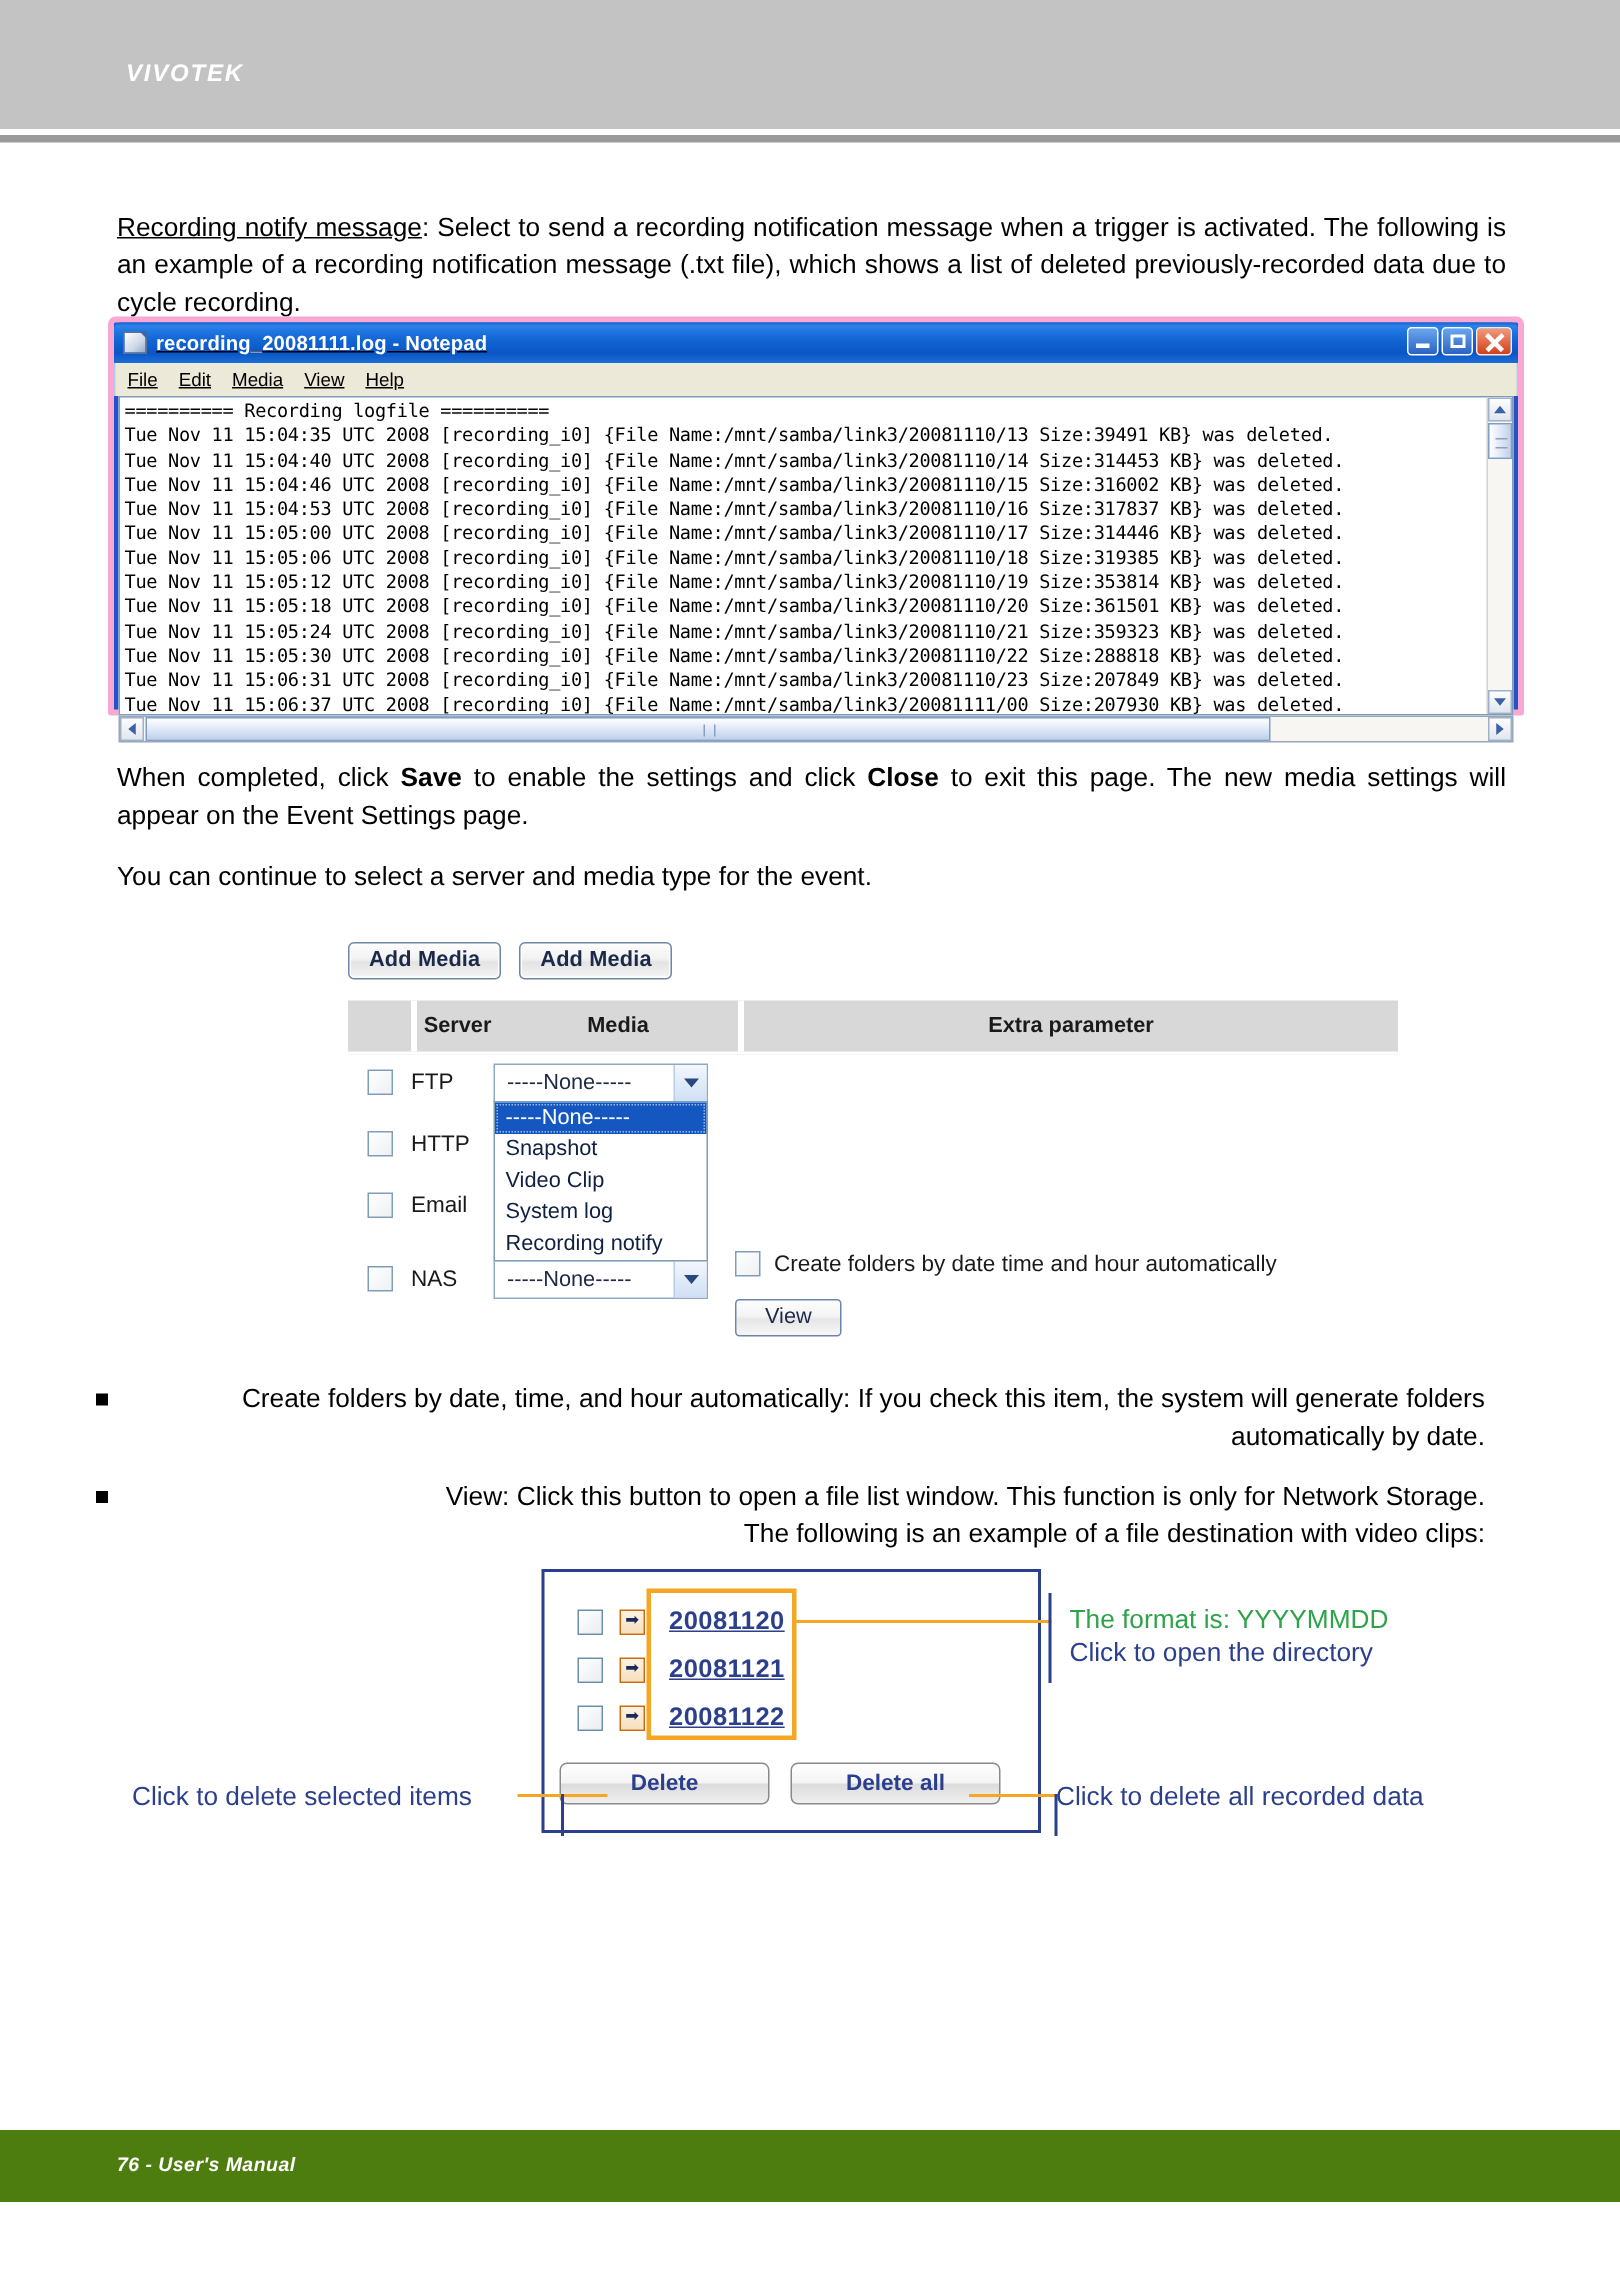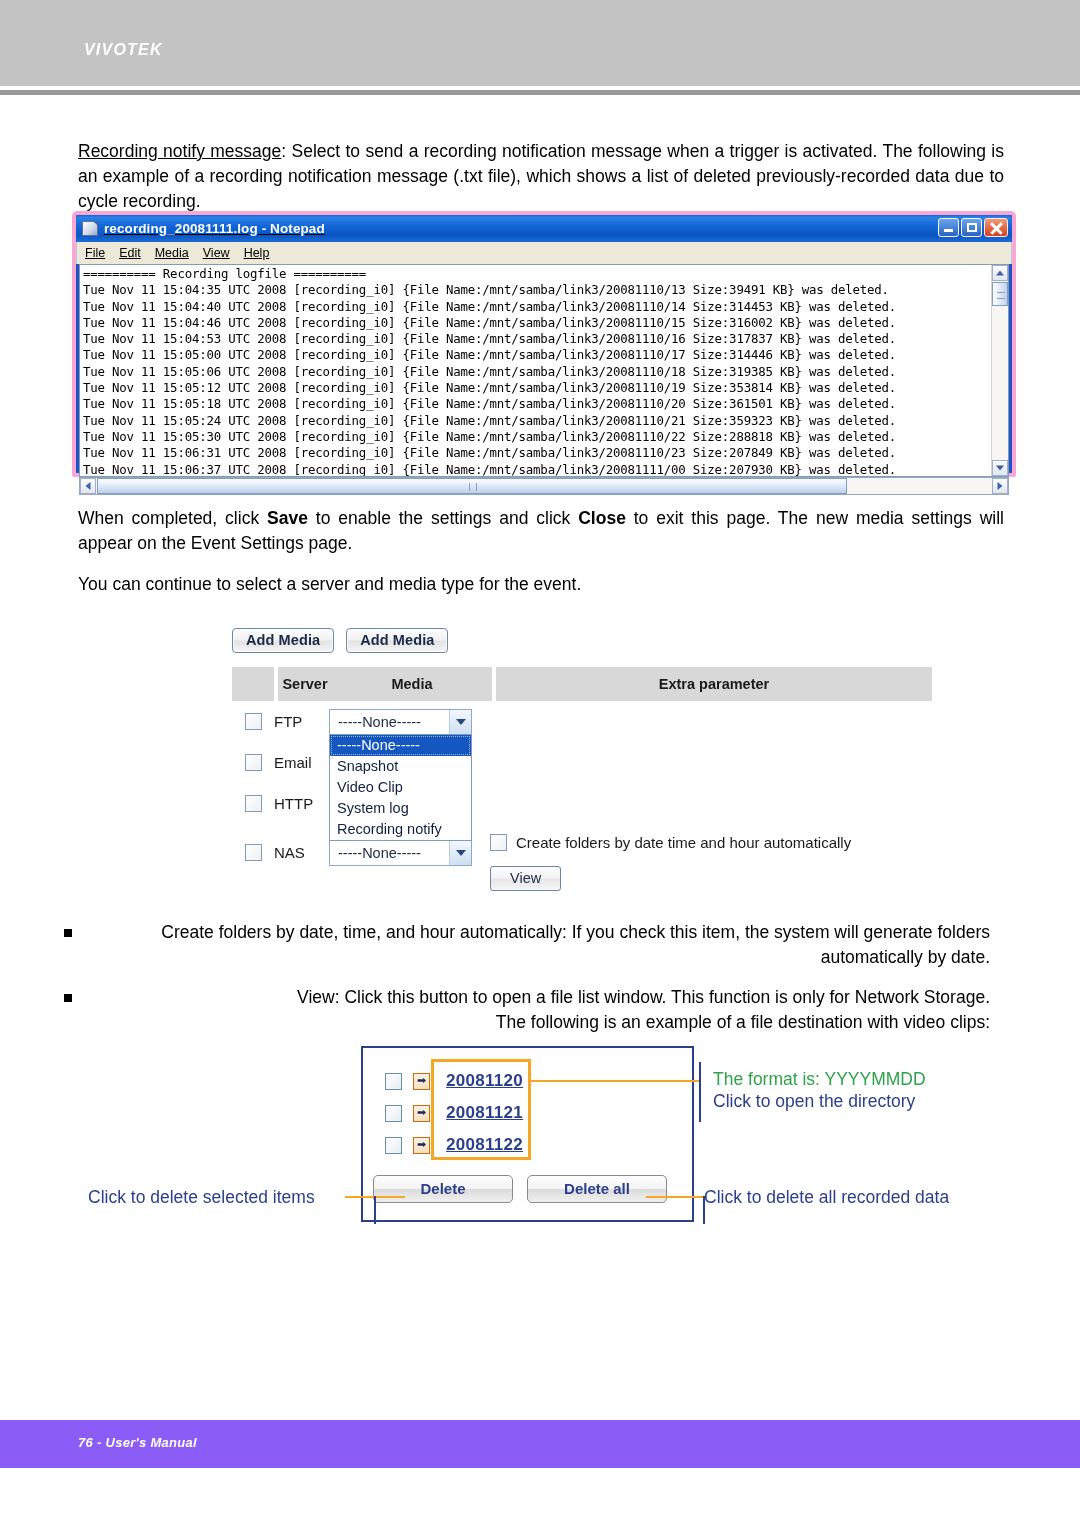--- a/index.html
+++ b/index.html
@@ -44,21 +44,21 @@
     background: #9a9a9a;
   }
 
   
   .page-footer {
     position: absolute;
     left: 0;
     top: 1420px;
     width: 1080px;
     height: 48px;
-    background: #8b5cf6;
+    background: #4d7c0f;
   }
   .footer-text {
     position: absolute;
     left: 78px;
     top: 15px;
     font-size: 13px;
     font-style: italic;
     font-weight: bold;
     color: #ffffff;
     letter-spacing: .3px;
@@ -624,28 +624,28 @@
           <span class="select-arrow">
               <span class="arr-dn2"></span>
             </span>
         </div>
       </div>
 
       <div class="sm-row">
         <span class="chk">
             <span class="chkbox"></span>
           </span>
-        <span class="lbl">Email</span>
+        <span class="lbl">HTTP</span>
       </div>
 
       <div class="sm-row">
         <span class="chk">
             <span class="chkbox"></span>
           </span>
-        <span class="lbl">HTTP</span>
+        <span class="lbl">Email</span>
       </div>
 
       <div class="sm-row" style="height:54px;">
         <span class="chk" style="top:18px;">
             <span class="chkbox"></span>
           </span>
         <span class="lbl" style="top:18px;">NAS</span>
         <div class="select-box" style="top:14px;">
           <span class="sel-text">-----None-----</span>
           <span class="select-arrow">

